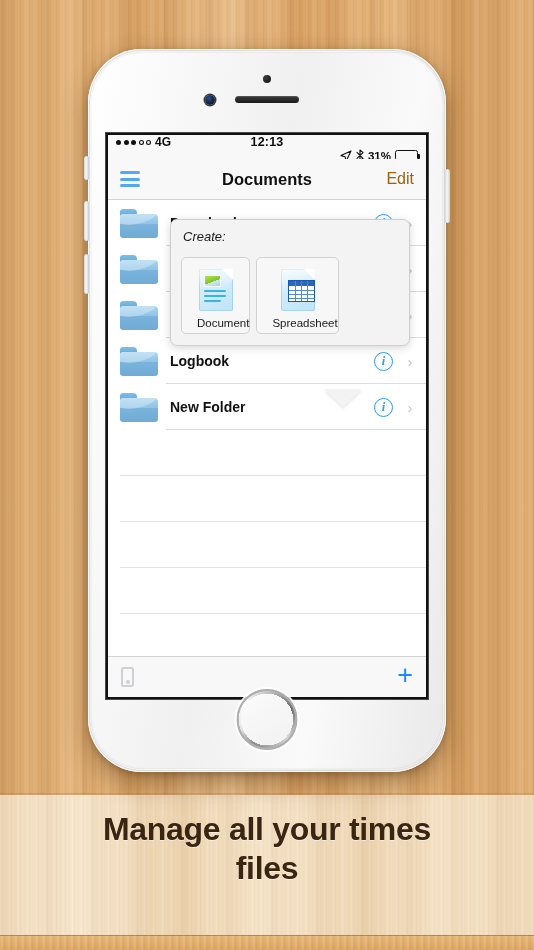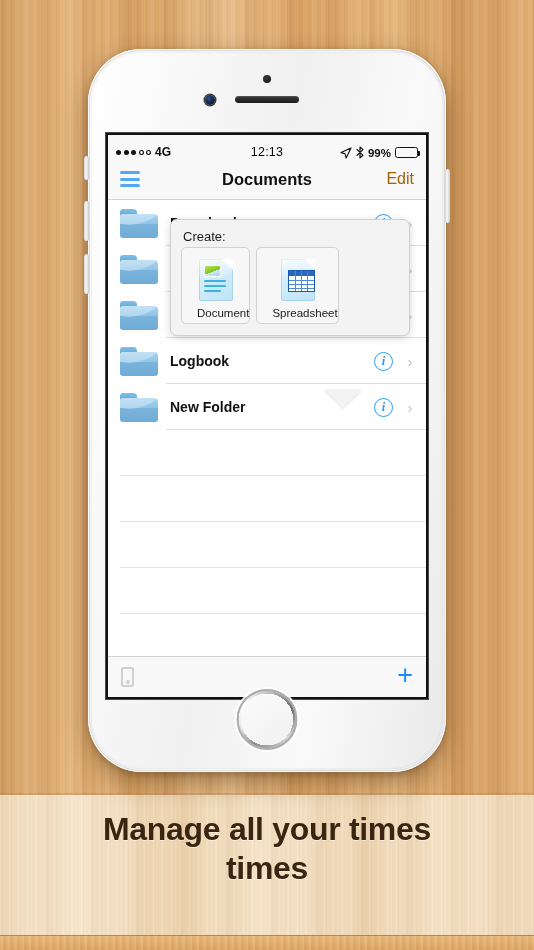--- a/index.html
+++ b/index.html
@@ -130,31 +130,31 @@
 
   
   .screen {
     position:absolute; left:20px; top:86px; width:318px; height:562px;
     background:#fff; overflow:hidden;
     box-shadow:0 0 0 2px #111, 0 0 0 3px #4a4a4a;
   }
 
   
   .statusbar {
-    height:24px; background:#f8f8f8; display:flex; align-items:flex-end;
-    padding:0 8px; font-size:11.5px; color:#0a0a0a; position:relative;
+    height:24px; background:#f8f8f8; display:flex; align-items:flex-start;
+    padding:0 8px; font-size:11.5px; color:#0a0a0a; position:relative;flex-direction:column;
   }
   .sb-left { display:flex; align-items:center; gap:4px; }
   .dots { display:flex; align-items:center; gap:2.5px; }
   .dot { width:5px; height:5px; border-radius:50%; background:#111; }
   .dot.hollow { background:transparent; box-shadow:inset 0 0 0 1.1px #111; }
   .carrier { font-size:12px; font-weight:600; letter-spacing:.1px; }
   .sb-time {
     position:absolute; left:50%; transform:translateX(-50%);
-    font-size:12.5px; font-weight:400; letter-spacing:.2px;
+    font-size:12.5px; font-weight:700; letter-spacing:.2px;
   }
   .sb-right {
     margin-left:auto; display:flex; align-items:center; gap:4px; font-size:11.5px; font-weight:600;
   }
   .battery {
     width:23px; height:11px; border:1.3px solid #111; border-radius:2.5px;
     position:relative; padding:1.3px;
   }
   .battery::after {
     content:""; position:absolute; right:-3.4px; top:3px;
@@ -223,21 +223,21 @@
     height:1px; background:#e3e3e6;
   }
 
   
   .popup {
     position:absolute; left:62px; top:19px; width:240px;
     background:#f3f3f3; border:1px solid #cfcfcf; border-radius:7px;
     box-shadow:0 2px 9px rgba(0,0,0,0.16); padding:9px 10px 11px 10px;
     z-index:5;
   }
-  .popup-title { font-size:13px; color:#1a1a1a; margin:0 0 3px 2px; }
+  .popup-title { font-size:13px; color:#1a1a1a; margin:0 0 13px 2px;font-style:italic; }
   .tail {
     position:absolute; left:216px; top:189px; width:0; height:0;
     border-left:19px solid transparent; border-right:19px solid transparent;
     border-top:18px solid #f3f3f3;
     filter:drop-shadow(0 2px 1px rgba(0,0,0,0.09));
     z-index:5;
   }
   .grid { display:grid; grid-template-columns:repeat(3,1fr); gap:6px; }
   .cell {
     background:#f7f7f7; border:1px solid #d2d2d2; border-radius:5px;
@@ -391,21 +391,21 @@
         <span class="carrier">4G</span>
       </div>
       <div class="sb-time">12:13</div>
       <div class="sb-right">
         <svg width="12" height="12" viewBox="0 0 12 12">
           <path d="M11 1 L1 5.6 L5 6.7 L6.2 11 Z" fill="none" stroke="#111" stroke-width="1.1" stroke-linejoin="round"></path>
         </svg>
         <svg width="8" height="13" viewBox="0 0 8 13">
           <path d="M1 3.4 L7 9.3 L4 11.8 L4 1 L7 3.6 L1 9.3" fill="none" stroke="#111" stroke-width="1.15" stroke-linejoin="round" stroke-linecap="round"></path>
         </svg>
-        <span>99%</span>
+        <span>31%</span>
         <span class="battery">
           <span class="battery-fill"></span>
         </span>
       </div>
     </div>
 
     <div class="navbar">
       <div class="hamburger">
         <span></span>
         <span></span>
@@ -520,14 +520,14 @@
       <div class="plus-btn">+</div>
     </div>
 
   </div>
 
   <div class="home-btn"></div>
 </div>
 
 <div class="caption">
   <div>Manage all your times</div>
-  <div>times</div>
+  <div>files</div>
 </div>
 
 </body></html>

